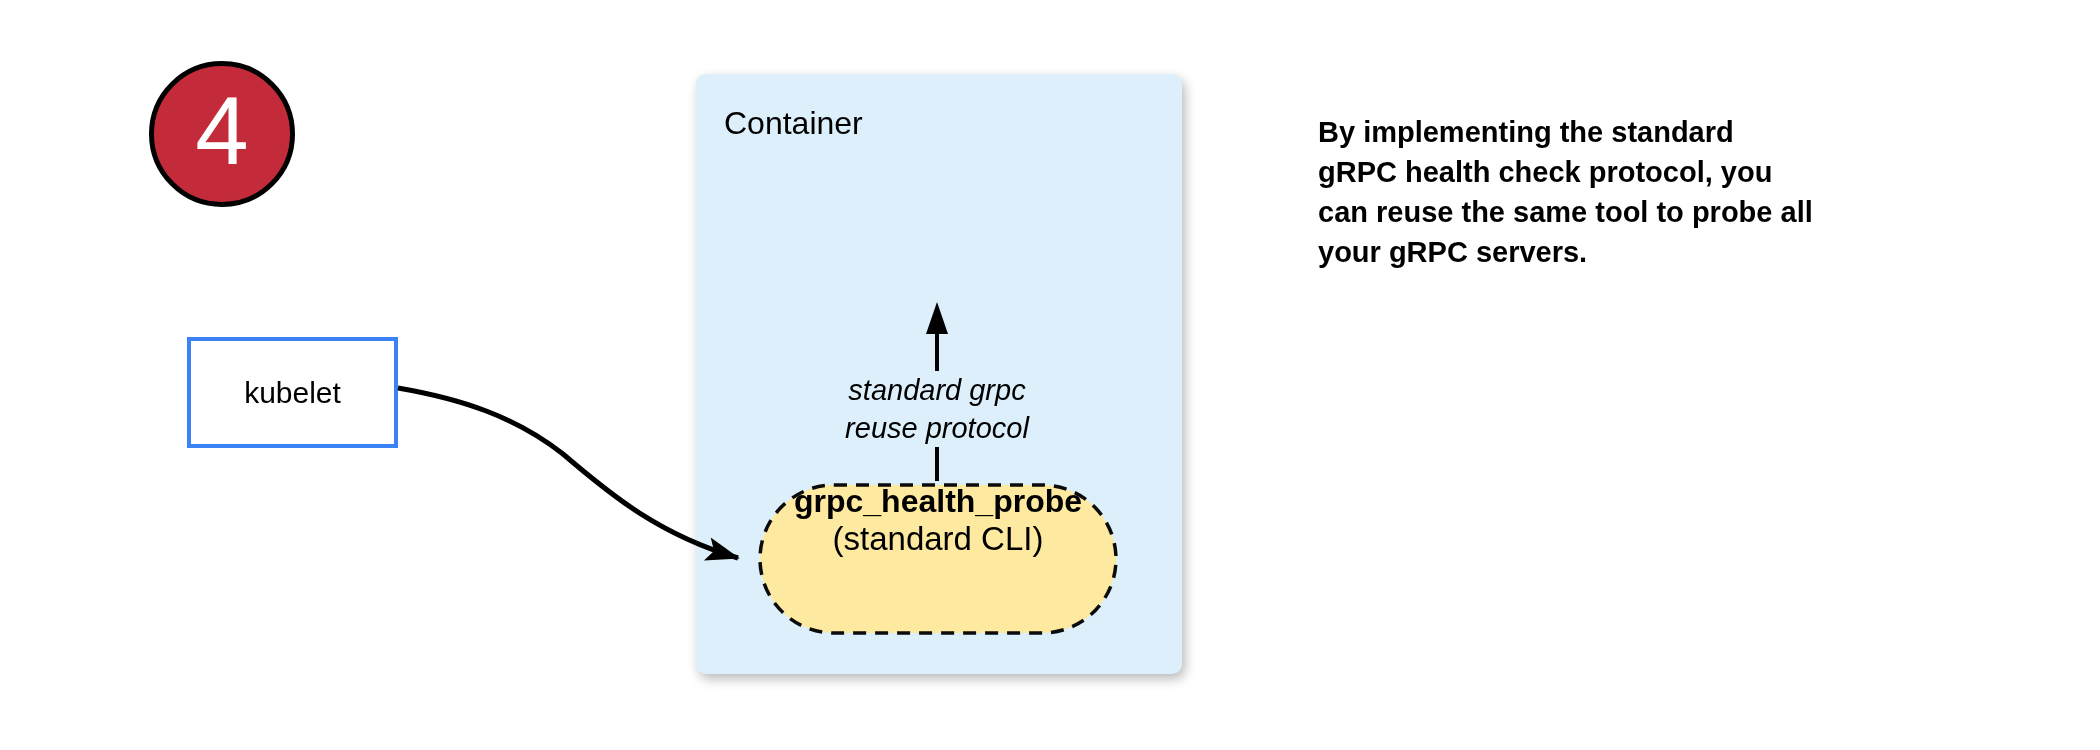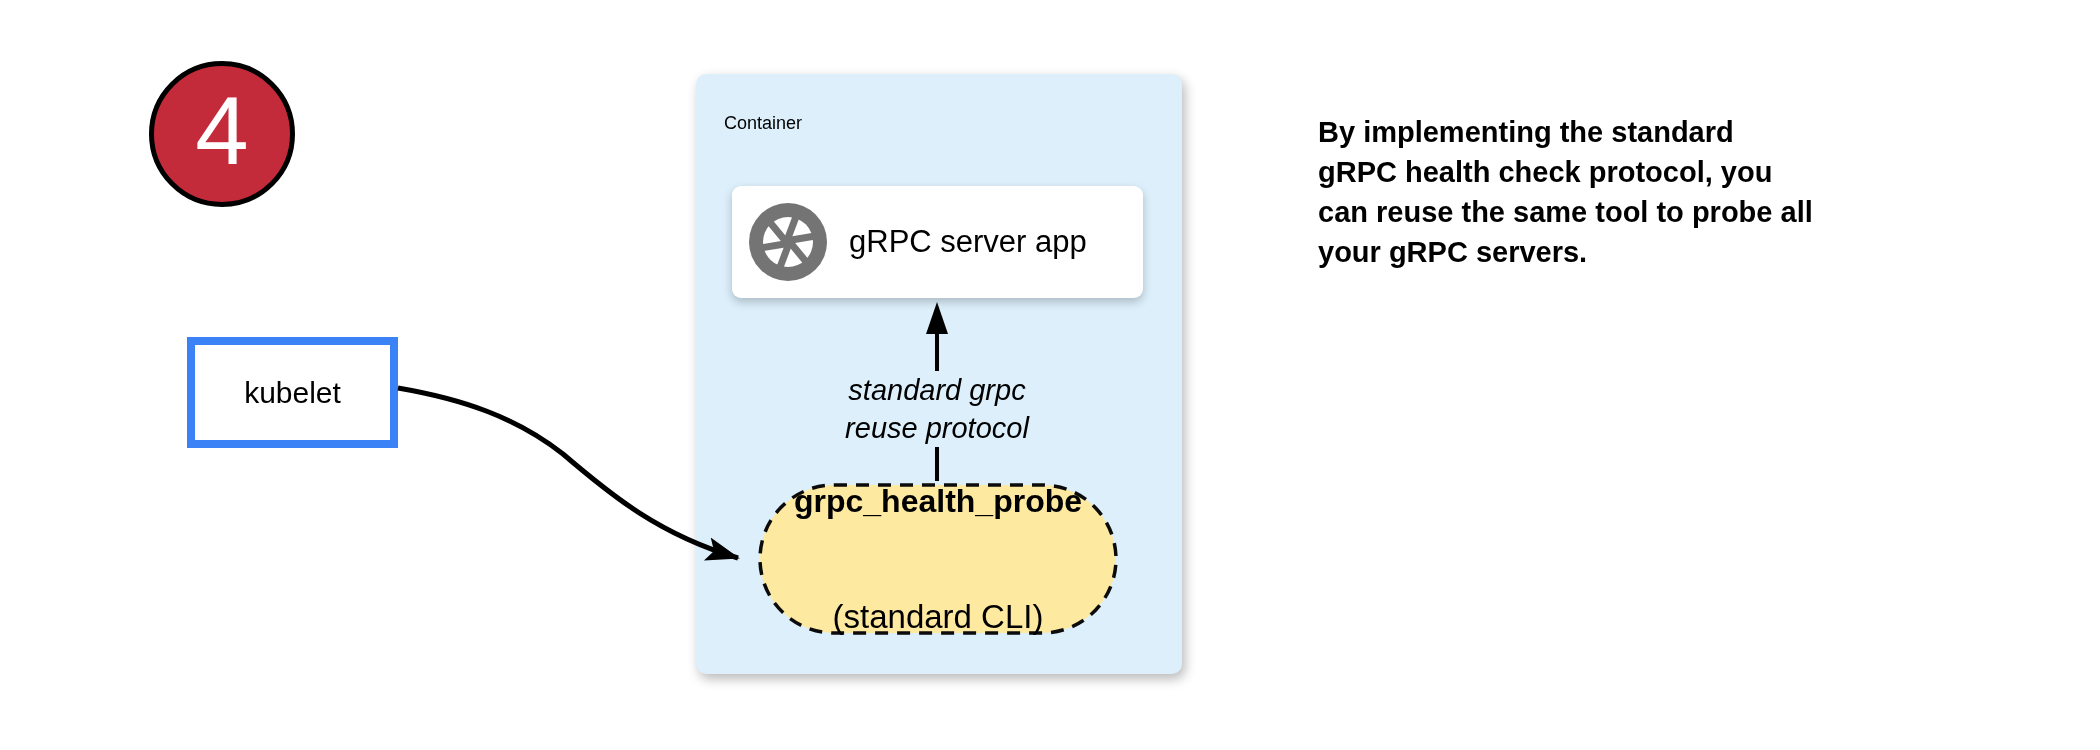--- a/index.html
+++ b/index.html
@@ -13,46 +13,46 @@
   .badge{
     left:149px;top:61px;width:146px;height:146px;border-radius:50%;
     background:#C42B3A;border:5px solid #000;box-sizing:border-box;
     display:flex;align-items:center;justify-content:center;
   }
   .badge span{color:#fff;font-size:96px;line-height:1;transform:translateY(-3px);}
 
   
   .kubelet{
     left:187px;top:337px;width:211px;height:111px;background:#fff;
-    border:8px solid #3b82f6;box-sizing:border-box;
+    border:4px solid #3b82f6;box-sizing:border-box;
     display:flex;align-items:center;justify-content:center;font-size:30px;
   }
 
   
   .panel{
     left:696px;top:74px;width:486px;height:600px;background:#DCEFFB;
     border-radius:10px;box-shadow:3px 5px 12px rgba(0,0,0,0.28);
   }
-  .panel-label{left:724px;top:106px;font-size:18px;line-height:34px;}
+  .panel-label{left:724px;top:106px;font-size:32px;line-height:34px;}
 
   
   .card{
     left:732px;top:186px;width:411px;height:112px;background:#fff;border-radius:9px;
     box-shadow:0 4px 10px rgba(0,0,0,0.22);
     display:flex;align-items:center;box-sizing:border-box;padding-left:16px;
   }
   .card .icon{width:80px;height:80px;flex:0 0 auto;}
   .card .card-label{font-size:31px;margin-left:21px;white-space:nowrap;}
 
   
   .pill{left:758px;top:483px;width:360px;height:152px;}
   .pill svg.border{position:absolute;left:0;top:0;}
   .pill .pill-text{
     position:absolute;inset:0;display:flex;flex-direction:column;
-    align-items:center;justify-content:space-between;text-align:center;
+    align-items:center;justify-content:flex-start;text-align:center;
   }
   .pill .pill-title{font-size:32px;font-weight:bold;line-height:37px;}
   .pill .pill-sub{font-size:33px;line-height:37px;}
 
   
   svg.arrows{left:0;top:0;width:2100px;height:750px;pointer-events:none;}
 
   
   .protocol-label{
     left:937px;top:371px;transform:translateX(-50%);
@@ -78,38 +78,20 @@
     <span>4</span>
   </div>
 
   <div class="abs kubelet">
     <span>kubelet</span>
   </div>
 
   <div class="abs panel"></div>
   <div class="abs panel-label">Container</div>
 
-  <div class="abs card">
-    <svg class="icon" viewBox="0 0 80 80" aria-hidden="true">
-      <circle cx="40" cy="40" r="39" fill="#747474"></circle>
-      <circle cx="40" cy="40" r="25" fill="#ffffff"></circle>
-      <g stroke="#747474" stroke-width="7">
-        <g transform="translate(40,40)">
-          <line x1="0" y1="-4" x2="9" y2="-28"></line>
-          <line transform="rotate(60)" x1="0" y1="-4" x2="9" y2="-28"></line>
-          <line transform="rotate(120)" x1="0" y1="-4" x2="9" y2="-28"></line>
-          <line transform="rotate(180)" x1="0" y1="-4" x2="9" y2="-28"></line>
-          <line transform="rotate(240)" x1="0" y1="-4" x2="9" y2="-28"></line>
-          <line transform="rotate(300)" x1="0" y1="-4" x2="9" y2="-28"></line>
-        </g>
-      </g>
-      <circle cx="40" cy="40" r="6" fill="#747474"></circle>
-    </svg>
-    <span class="card-label">gRPC server app</span>
-  </div>
 
   <div class="abs pill">
     <svg class="border" width="360" height="152" viewBox="0 0 360 152">
       <rect x="2" y="2" width="356" height="148" rx="74" ry="74" fill="#FEE9A0" stroke="#0b0b0b" stroke-width="3.5" stroke-dasharray="13 9"></rect>
     </svg>
     <div class="pill-text">
       <div class="pill-title">grpc_health_probe</div>
       <div class="pill-sub">(standard CLI)</div>
     </div>
   </div>

